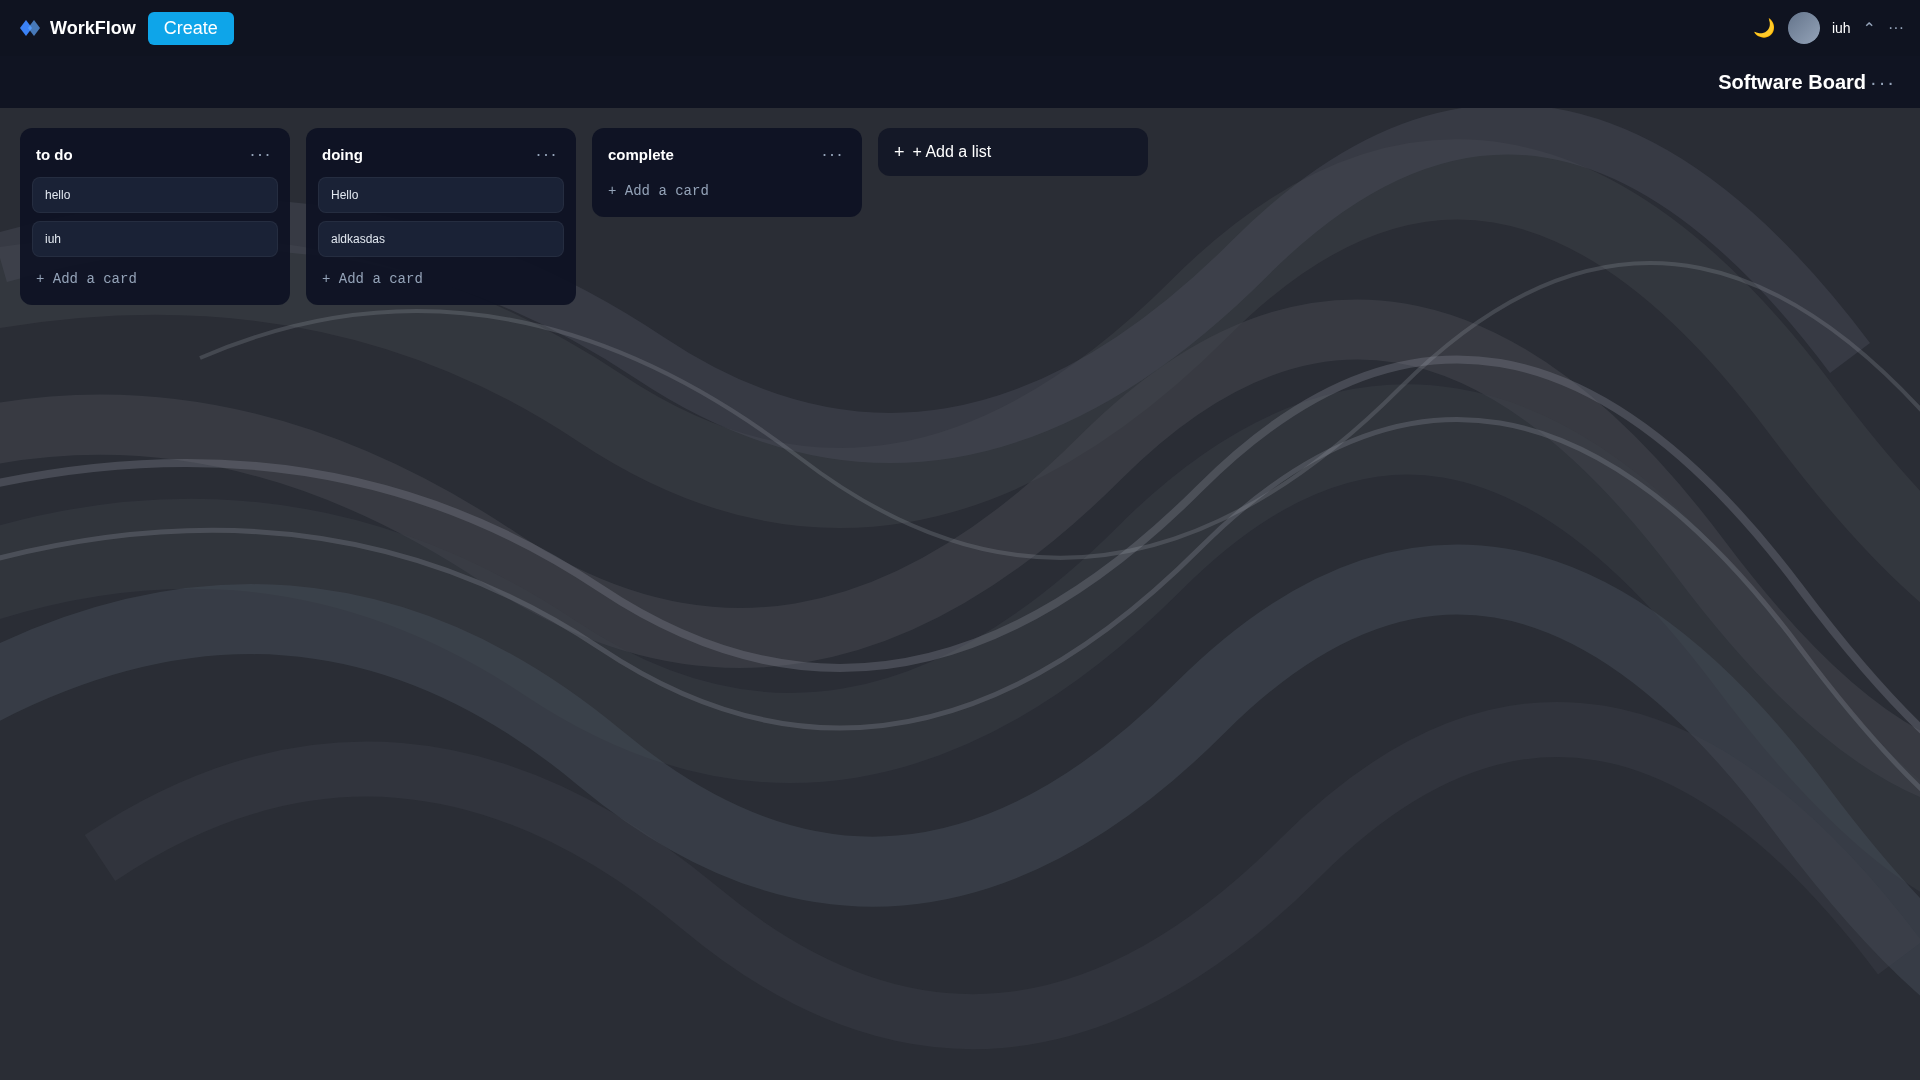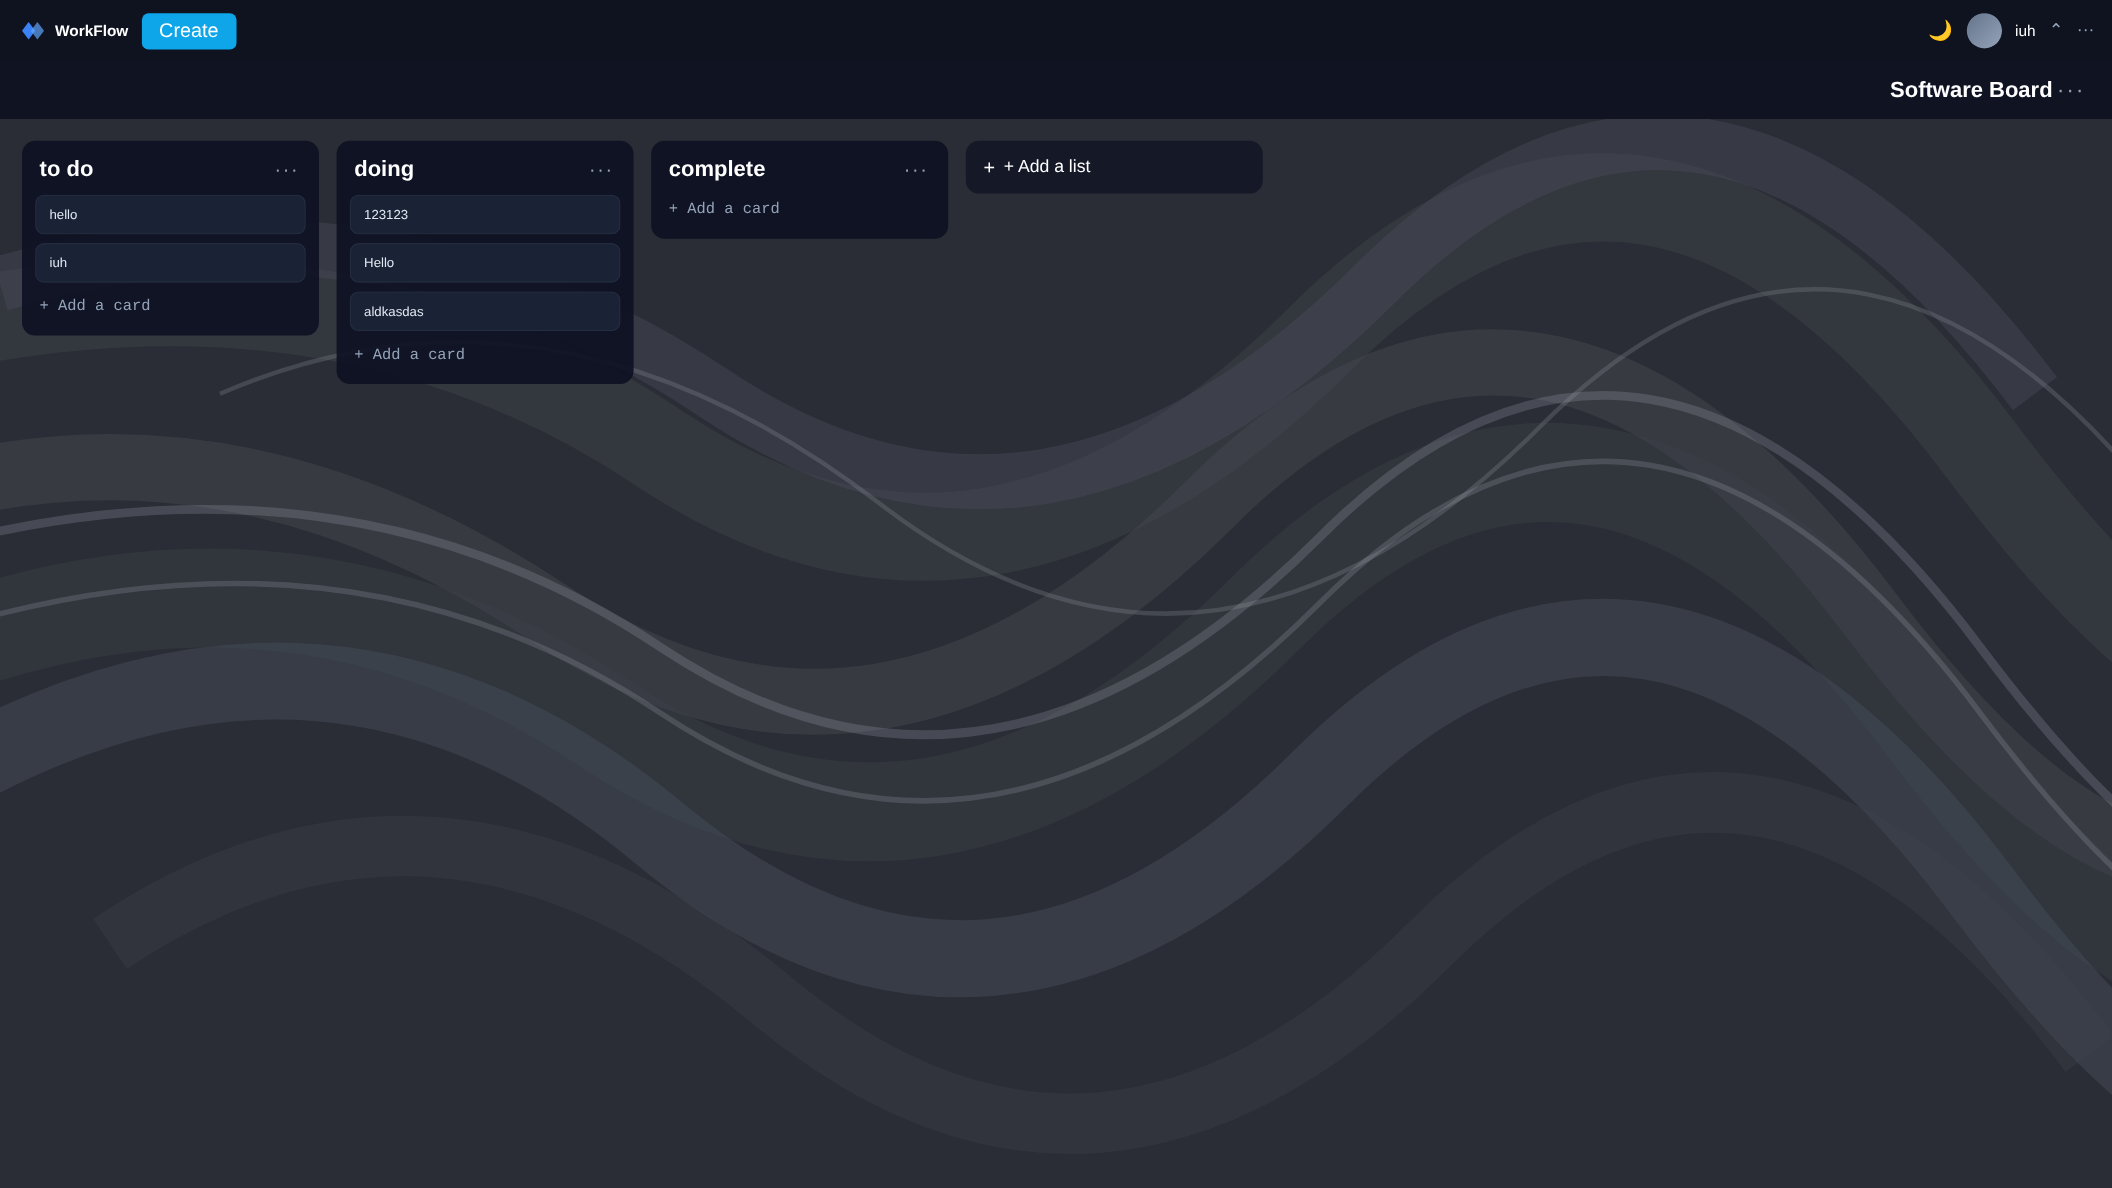--- a/index.html
+++ b/index.html
@@ -36,21 +36,21 @@
       align-items: center;
       gap: 6px;
     }
 
     .logo-icon {
       width: 28px;
       height: 28px;
     }
 
     .logo-text {
-      font-size: 14px;
+      font-size: 18px;
       font-weight: 600;
       color: #fff;
     }
 
     .create-btn {
       background: #0ea5e9;
       color: #fff;
       border: none;
       border-radius: 6px;
       padding: 6px 16px;
@@ -176,21 +176,21 @@
     }
 
     .list-header {
       display: flex;
       align-items: center;
       justify-content: space-between;
       padding: 2px 4px;
     }
 
     .list-title {
-      font-size: 20px;
+      font-size: 15px;
       font-weight: 600;
       color: #fff;
     }
 
     .list-menu-btn {
       background: none;
       border: none;
       color: #94a3b8;
       font-size: 18px;
       cursor: pointer;
@@ -305,21 +305,20 @@
       <div class="card">hello</div>
       <div class="card">iuh</div>
       <button class="add-card-btn">+ Add a card</button>
     </div>
 
     <div class="list">
       <div class="list-header">
         <span class="list-title">doing</span>
         <button class="list-menu-btn">···</button>
       </div>
-      <div class="card">123123</div>
       <div class="card">Hello</div>
       <div class="card">aldkasdas</div>
       <button class="add-card-btn">+ Add a card</button>
     </div>
 
     <div class="list">
       <div class="list-header">
         <span class="list-title">complete</span>
         <button class="list-menu-btn">···</button>
       </div>

